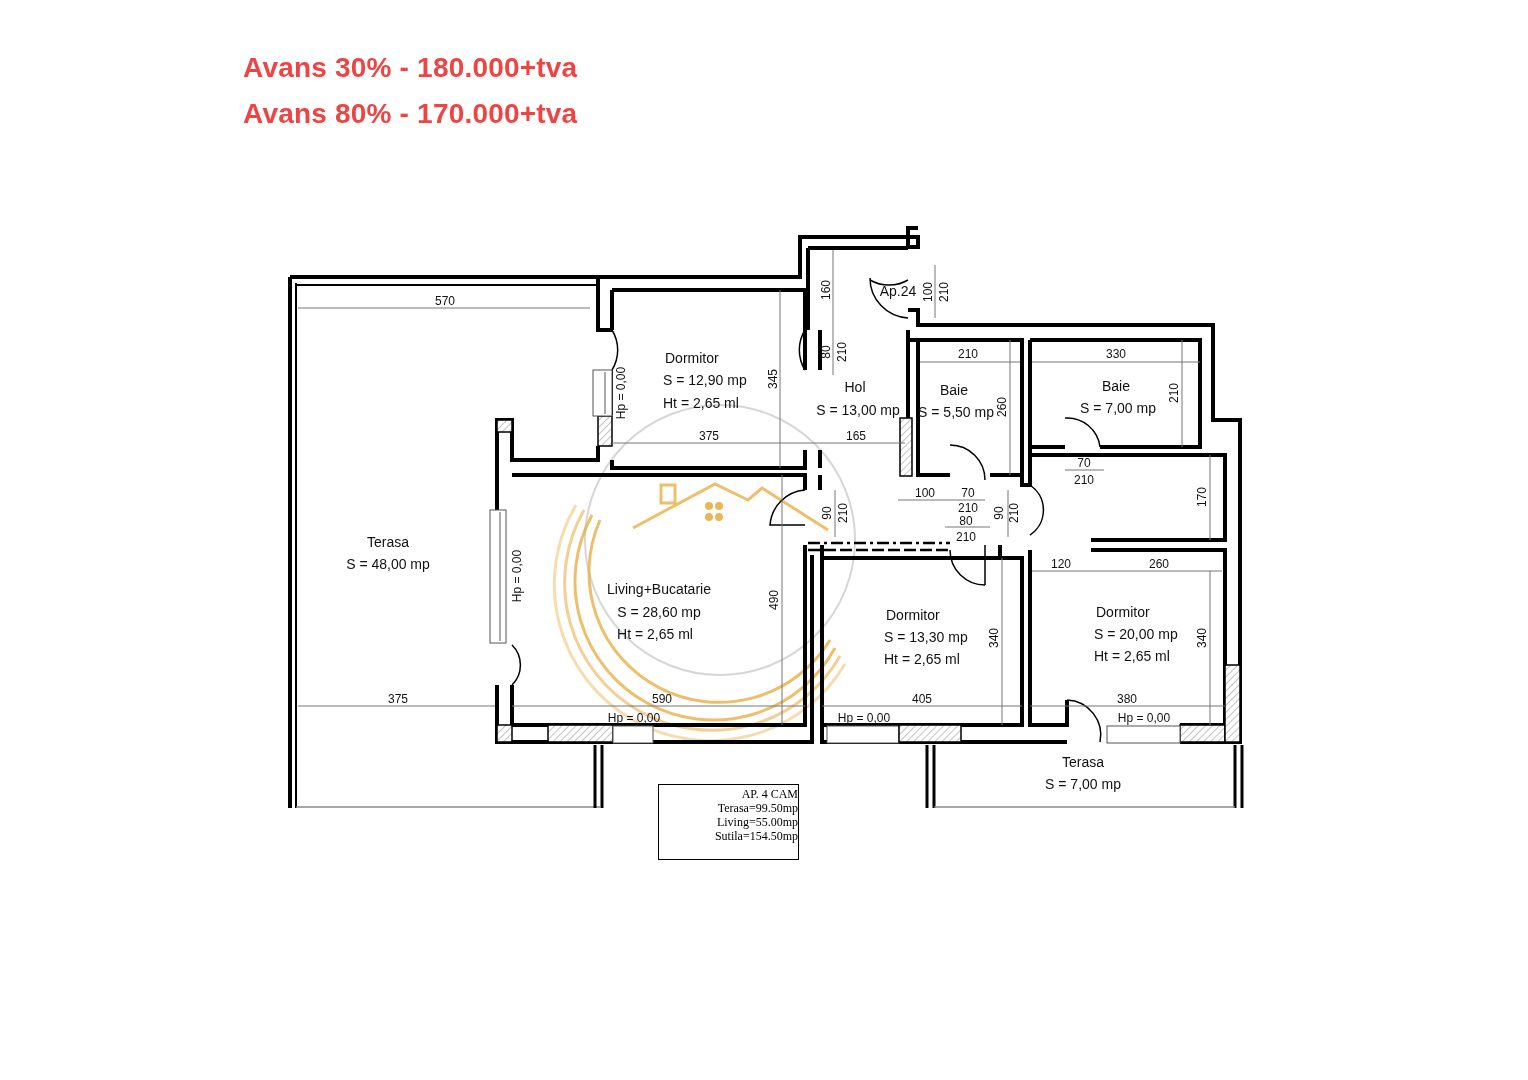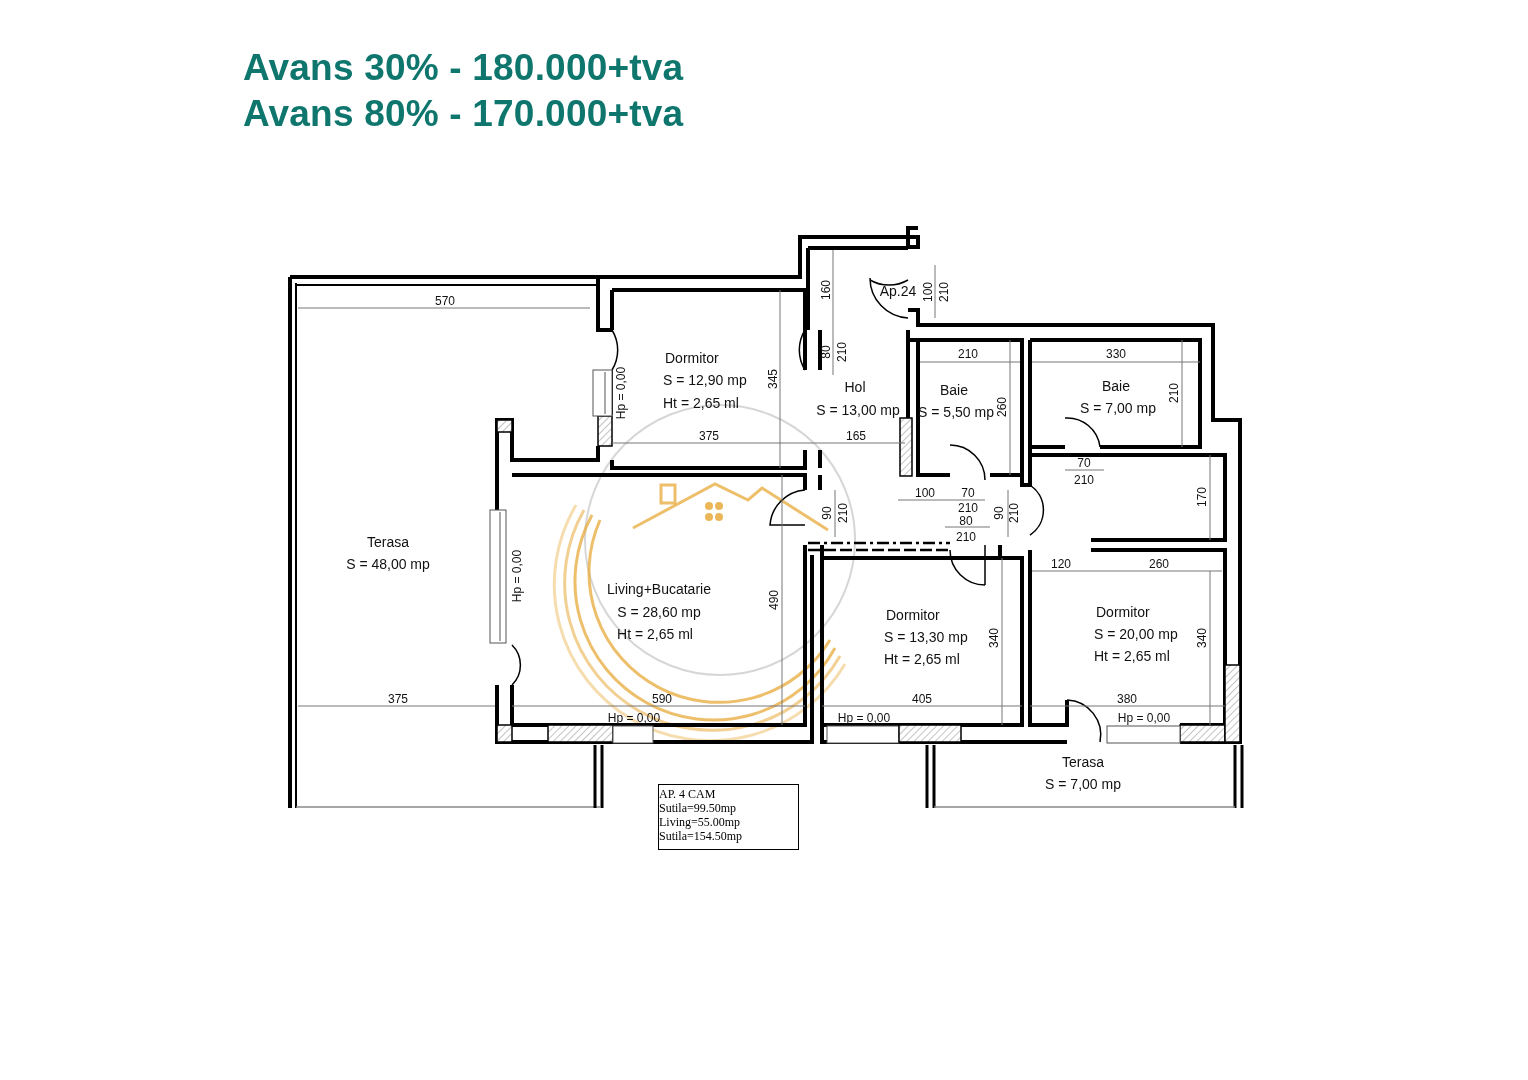--- a/index.html
+++ b/index.html
@@ -1,31 +1,31 @@
 <!DOCTYPE html>
 <html><head>
 <meta charset="utf-8">
 <style>
   html,body{margin:0;padding:0;background:#fff;}
   body{width:1528px;height:1080px;position:relative;overflow:hidden;font-family:"Liberation Sans",sans-serif;}
-  .headline{position:absolute;left:243px;font-weight:bold;font-size:37px;color:#0f766e;line-height:44px;letter-spacing:0.2px;}
+  .headline{position:absolute;left:243px;font-weight:bold;font-size:28px;color:#ef4444;line-height:44px;letter-spacing:0.2px;}
   #h1{top:46px;}
   #h2{top:92px;text-align:center;}
   svg{position:absolute;left:0;top:0;}
   .wall{fill:none;stroke:#000;stroke-width:4;}
   .dim{stroke:#777;stroke-width:1;fill:none;}
   .door{fill:none;stroke:#000;stroke-width:1.5;}
   .win{fill:#fff;stroke:#555;stroke-width:1;}
   .hatch{fill:url(#hatch);stroke:#000;stroke-width:1.5;}
   .lbl{font-family:"Liberation Sans",sans-serif;font-size:14px;fill:#111;}
   .dimt{font-family:"Liberation Sans",sans-serif;font-size:12px;fill:#111;}
   .wm{fill:none;stroke:#e8a93a;stroke-width:3;opacity:0.75;}
   .wmg{fill:none;stroke:#bbb;stroke-width:2;opacity:0.6;}
-  .legend{position:absolute;left:658px;top:784px;width:141px;height:66px;border:1.5px solid #000;
-          font-family:"Liberation Serif",serif;font-size:12px;line-height:14px;text-align:left;color:#000;padding-top:2px;box-sizing:border-box;}
+  .legend{position:absolute;left:658px;top:784px;width:141px;height:76px;border:1.5px solid #000;
+          font-family:"Liberation Serif",serif;font-size:12px;line-height:14px;text-align:right;color:#000;padding-top:2px;box-sizing:border-box;}
 </style>
 </head>
 <body>
 
 <div class="headline" id="h1">Avans 30% - 180.000+tva</div>
 <div class="headline" id="h2">Avans 80% - 170.000+tva</div>
 
 <svg width="1528" height="1080">
   <defs>
     <pattern id="hatch" width="5" height="5" patternUnits="userSpaceOnUse" patternTransform="rotate(45)">
@@ -242,16 +242,16 @@
     <text class="dimt" transform="translate(778,600) rotate(-90)" text-anchor="middle">490</text>
     <text class="dimt" x="922" y="703" text-anchor="middle">405</text>
     <text class="dimt" transform="translate(998,638) rotate(-90)" text-anchor="middle">340</text>
     <text class="dimt" x="1127" y="703" text-anchor="middle">380</text>
     <text class="dimt" transform="translate(1206,638) rotate(-90)" text-anchor="middle">340</text>
   </g>
 </svg>
 
 <div class="legend">
   <div>AP. 4 CAM</div>
-  <div>Sutila=99.50mp</div>
+  <div>Terasa=99.50mp</div>
   <div>Living=55.00mp</div>
   <div>Sutila=154.50mp</div>
 </div>
 
 </body></html>

